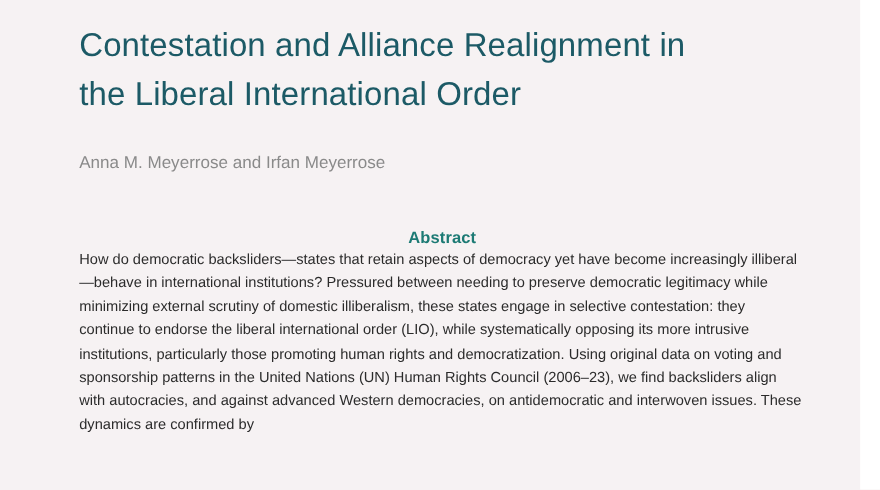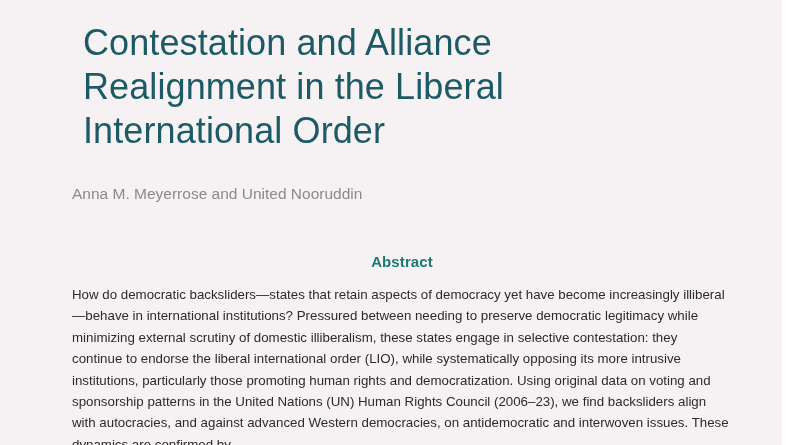--- a/index.html
+++ b/index.html
@@ -29,26 +29,26 @@
     background: #ffffff;
   }
   .content {
     position: absolute;
     left: 72px;
     top: 0;
     width: 660px;
   }
   .title {
     color: #1c5a66;
-    font-size: 36px;
+    font-size: 30px;
     line-height: 44px;
     font-weight: 400;
     letter-spacing: 0.1px;
-    margin: 11px;
-    padding-top: 10px;
+    margin: 0;
+    padding-top: 20px;
     width: 600px;
   }
   .authors {
     color: #8a8a8a;
     font-size: 15.5px;
     line-height: 22px;
     margin-top: 30px;
     font-weight: 400;
   }
   .abstract-heading {
@@ -56,37 +56,37 @@
     font-size: 15px;
     font-weight: 700;
     margin-top: 48px;
     letter-spacing: 0.1px;
     text-align: center;
   }
   .abstract-body {
     color: #2b2b2b;
     font-size: 13.3px;
     line-height: 21.4px;
-    margin-top: 14px;
+    margin-top: 0;
     width: 657px;
     text-align: left;
   }
 </style>
 </head>
 <body>
 
 <div class="page">
 
   <div class="right-rule"></div>
 
   <div class="content">
 
     <h1 class="title">Contestation and Alliance Realignment in the Liberal International Order</h1>
 
-    <div class="authors">Anna M. Meyerrose and United Nooruddin</div>
+    <div class="authors">Anna M. Meyerrose and Irfan Meyerrose</div>
 
     <div class="abstract-heading">Abstract</div>
 
     <div class="abstract-body">How do democratic backsliders—states that retain aspects of democracy yet have become increasingly illiberal—behave in international institutions? Pressured between needing to preserve democratic legitimacy while minimizing external scrutiny of domestic illiberalism, these states engage in selective contestation: they continue to endorse the liberal international order (LIO), while systematically opposing its more intrusive institutions, particularly those promoting human rights and democratization. Using original data on voting and sponsorship patterns in the United Nations (UN) Human Rights Council (2006–23), we find backsliders align with autocracies, and against advanced Western democracies, on antidemocratic and interwoven issues. These dynamics are confirmed by</div>
 
   </div>
 
 </div>
 
 </body></html>

